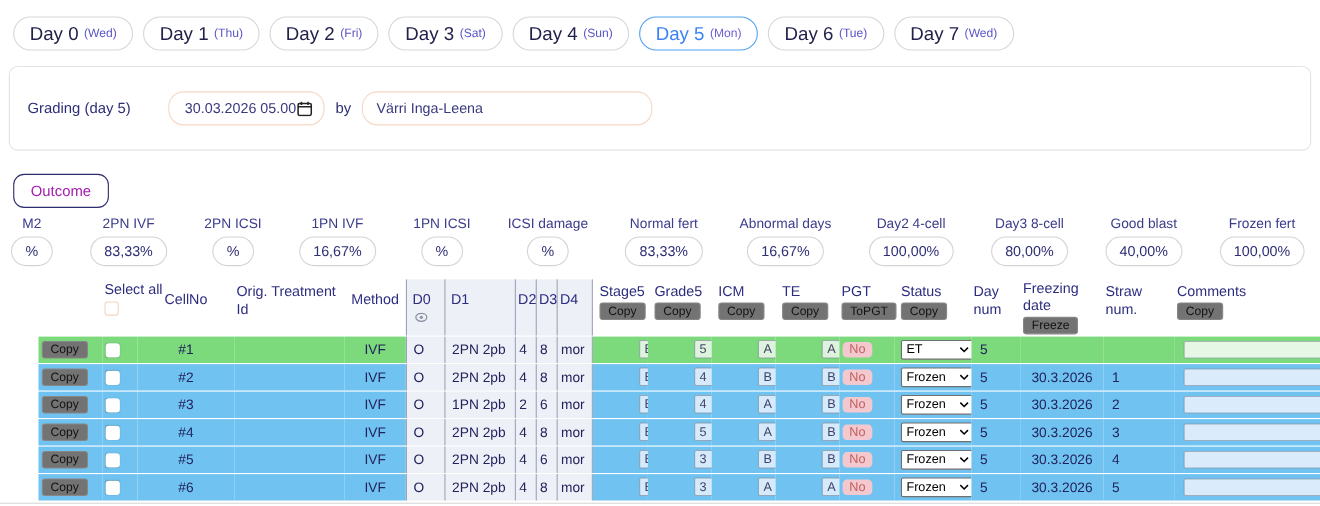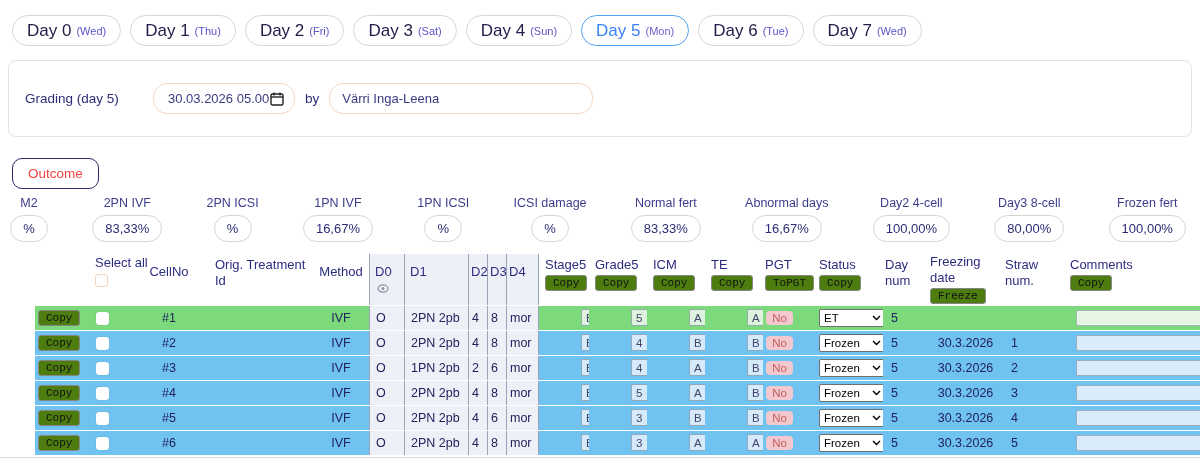--- a/index.html
+++ b/index.html
@@ -29,21 +29,21 @@
   .right-group { margin-left:auto; display:flex; align-items:center; }
   .incubator-label { font-size:13.5px; color:#2d2d75; margin-right:10px; }
   .incubator-select { display:flex; align-items:center; gap:9px; height:31px; border:1px solid #f8ddc9;
     border-radius:15px; padding:0 12px; color:#2d2d75; font-size:13px; background:#fff; cursor:pointer; }
   .switch-btn { margin-left:12px; height:27px; padding:0 14px; background:#232064; color:#fff;
     border:none; border-radius:14px; font-size:12px; cursor:pointer;
     font-family:"Liberation Sans","DejaVu Sans",sans-serif; }
 
   
   .outcome-btn { margin:21px 0 0 12px; height:31px; padding:0 15px; background:#fff;
-    border:1.5px solid #2b2b6e; border-radius:10px; color:#ef4444; font-size:13.5px; cursor:pointer;
+    border:1.5px solid #2b2b6e; border-radius:10px; color:#a21caf; font-size:13.5px; cursor:pointer;
     font-family:"Liberation Sans","DejaVu Sans",sans-serif; }
 
   
   .stats { display:flex; justify-content:space-between; margin:7px 14px 0 10px; }
   .stat { display:flex; flex-direction:column; align-items:center; gap:5px; }
   .stat .lbl { font-size:12.5px; color:#3c3c8c; white-space:nowrap; }
   .stat .pill { min-width:38px; text-align:center; padding:5px 12px; border:1px solid #d4d4d4;
     border-radius:15px; font-size:13px; color:#2d2d75; background:#fff; white-space:nowrap; }
 
   
@@ -51,23 +51,23 @@
   table { border-collapse:separate; border-spacing:0 1px; table-layout:fixed; width:1176px;padding-left:23px; }
   th { font-weight:normal; font-size:13px; color:#2d2d80; vertical-align:top; text-align:left;
     padding:1px 2px; line-height:1.25; height:48px; }
   th.center { text-align:center; }
   td { font-size:12.5px; color:#22225c; padding:0 3px; height:24px; white-space:nowrap; overflow:hidden; }
   tr.green td { background:#7cd97c; }
   tr.blue td { background:#70c3f0; }
   td.dcol, th.dcol { background:#eef0f7 !important; border-left:1px solid #9ba3b6; }
   td.dlast, th.dlast { border-right:1px solid #9ba3b6; }
   .c-center { text-align:center; }
-  .btn-classic { font-size:11px; color:#111; background:#4d7c0f; border:1px solid #868686;
+  .btn-classic { font-size:11px; color:#111; background:#737373; border:1px solid #868686;
     border-radius:3px; padding:1px 7px; cursor:pointer; margin-top:2px;
-    font-family:Liberation Mono, monospace; }
+    font-family:Liberation Sans, sans-serif; }
   .hdr-check { display:inline-block; width:13px; height:13px; background:#fff;
     border:1px solid #f3d4bd; border-radius:3px; margin-top:3px; cursor:pointer; }
   .row-check { display:inline-block; width:13px; height:13px; background:#fff; border-radius:3px;
     vertical-align:middle; cursor:pointer; box-shadow:0 0 1px rgba(0,0,0,.25); }
   .cell-input { width:100%; height:17px; border:1px solid rgba(40,60,80,.38); border-radius:2px;
     font-size:11.5px; color:#44446a; padding:0 4px; outline:none;
     font-family:"Liberation Sans","DejaVu Sans",sans-serif;margin-left:36px; }
   tr.green .cell-input { background:#ddf3dd; }
   tr.blue .cell-input { background:#d5eafb; }
   .comment-input { width:134px; height:16px; border:1px solid rgba(40,60,80,.35); border-radius:2px; outline:none; }
@@ -175,20 +175,24 @@
       <span class="lbl">Abnormal days</span>
       <span class="pill">16,67%</span>
     </div>
   <div class="stat">
       <span class="lbl">Day2 4-cell</span>
       <span class="pill">100,00%</span>
     </div>
   <div class="stat">
       <span class="lbl">Day3 8-cell</span>
       <span class="pill">80,00%</span>
+    </div>
+  <div class="stat">
+      <span class="lbl">Good blast</span>
+      <span class="pill">40,00%</span>
     </div>
   <div class="stat">
       <span class="lbl">Frozen fert</span>
       <span class="pill">100,00%</span>
     </div>
 </div>
 
 
 <div class="tablewrap">
 <table>

